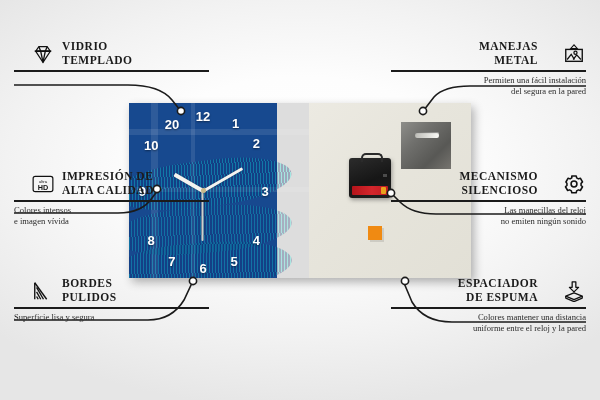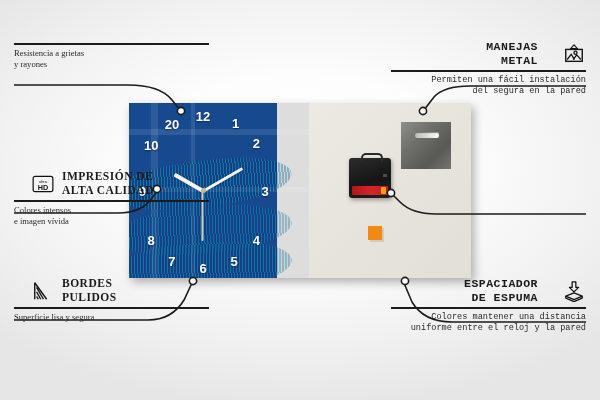--- a/index.html
+++ b/index.html
@@ -96,21 +96,21 @@
     font-size:11.5px;letter-spacing:.5px;color:#1b1b1b;line-height:1.18;
     text-transform:uppercase;
   }
   .callout .rule{height:1.6px;background:#1b1b1b;margin:3px 0 3px;}
   .callout .desc{
     font-size:8.6px;color:#2a2a2a;line-height:1.3;font-family:"Liberation Serif",serif;
   }
   .left .head{justify-content:flex-start;}
   .left .title,.left .desc{text-align:left;}
   .right .head{justify-content:flex-end;}
-  .right .title,.right .desc{text-align:right;font-family:Liberation Mono, monospace;}
+  .right .title,.right .desc{text-align:right;}
   .ico{width:24px;height:22px;flex:0 0 auto;color:#111;margin-left:17px;}
   .ico svg{display:block;width:100%;height:100%;}
   #lines{position:absolute;left:0;top:0;width:600px;height:400px;pointer-events:none;}
 </style>
 </head>
 <body>
 
 <div id="stage">
 
   <div id="product">
@@ -171,25 +171,35 @@
       <circle cx="181" cy="111" r="3.6"></circle>
       <circle cx="157" cy="189" r="3.6"></circle>
       <circle cx="193" cy="281" r="3.6"></circle>
       <circle cx="423" cy="111" r="3.6"></circle>
       <circle cx="391" cy="193" r="3.6"></circle>
       <circle cx="405" cy="281" r="3.6"></circle>
     </g>
   </svg>
 
   <div class="callout left" style="left:14px;top:40px;">
-    <div class="rule"></div>
-    <div class="desc">
-      <span>Resistencia a grietas</span><br>
-      <span>y rayones</span>
-    </div>
+    <div class="head">
+      <span class="ico">
+        <svg viewBox="0 0 24 24" fill="none" stroke="currentColor" stroke-width="1.4">
+          <path d="M4 9 L12 21 L20 9 Z"></path>
+            <path d="M4 9 L7.5 4 H16.5 L20 9 Z"></path>
+          <path d="M7.5 4 L9.5 9 L12 21 L14.5 9 L16.5 4"></path>
+            <path d="M4 9 H20"></path>
+        </svg>
+      </span>
+      <span class="title">
+        <span>VIDRIO</span><br>
+        <span>TEMPLADO</span>
+      </span>
+    </div>
+    <div class="rule"></div>
   </div>
 
   <div class="callout left" style="left:14px;top:170px;">
     <div class="head">
       <span class="ico">
         <svg viewBox="0 0 28 24">
           <rect x="2.5" y="3" width="23" height="18" rx="2.5" fill="none" stroke="currentColor" stroke-width="1.4"></rect>
           <text x="14" y="11" text-anchor="middle" font-family="Liberation Sans, sans-serif" font-size="5" fill="currentColor">ultra</text>
           <text x="14" y="18.5" text-anchor="middle" font-family="Liberation Sans, sans-serif" font-size="8.5" font-weight="bold" fill="currentColor">HD</text>
         </svg>
@@ -244,20 +254,39 @@
         </svg>
       </span>
     </div>
     <div class="rule"></div>
     <div class="desc">
       <span>Permiten una fácil instalación</span><br>
       <span>del segura en la pared</span>
     </div>
   </div>
 
+  <div class="callout right" style="left:391px;top:170px;">
+    <div class="head">
+      <span class="title">
+        <span>MECANISMO</span><br>
+        <span>SILENCIOSO</span>
+      </span>
+      <span class="ico">
+        <svg viewBox="0 0 24 24" fill="none" stroke="currentColor" stroke-width="1.7" stroke-linejoin="round">
+          <path d="M9.6 3.2 h4.8 l.5 2.1 1.9 1.1 2.1-.7 2.4 4.1 -1.6 1.5 v2.2 l1.6 1.5 -2.4 4.1 -2.1-.7 -1.9 1.1 -.5 2.1 h-4.8 l-.5-2.1 -1.9-1.1 -2.1.7 -2.4-4.1 1.6-1.5 v-2.2 L3.2 9.8 5.6 5.7 7.7 6.4 9.6 5.3 Z"></path>
+          <circle cx="12" cy="12" r="3.2"></circle>
+        </svg>
+      </span>
+    </div>
+    <div class="rule"></div>
+    <div class="desc">
+      <span>Las manecillas del reloj</span><br>
+      <span>no emiten ningún sonido</span>
+    </div>
+  </div>
 
   <div class="callout right" style="left:391px;top:277px;">
     <div class="head">
       <span class="title">
         <span>ESPACIADOR</span><br>
         <span>DE ESPUMA</span>
       </span>
       <span class="ico">
         <svg viewBox="0 0 24 24" fill="none" stroke="currentColor" stroke-width="1.4" stroke-linejoin="round">
           <path d="M10 2 h4 v6 h3 l-5 5 -5-5 h3 Z"></path>

